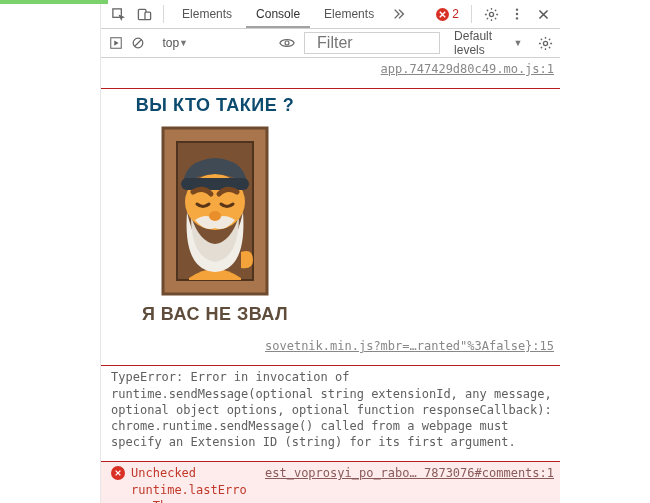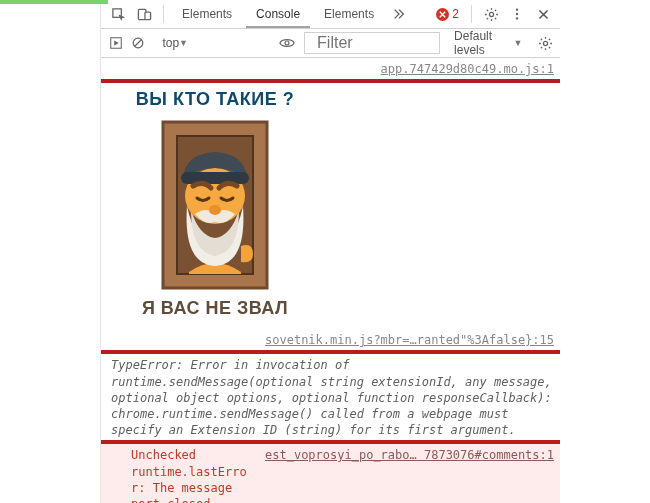--- a/index.html
+++ b/index.html
@@ -134,37 +134,36 @@
   }
   
   .console-body {
     flex:1;
     overflow:auto;
     font-family: Menlo, Consolas, monospace;
     font-size: 12px;
   }
   .row {
     display:flex;
-    padding: 3px 6px 2px 10px;
-    border-bottom: 4px solid #b91c1c;
+    padding: 3px 6px 11px 10px;
+    border-bottom: 1px solid #b91c1c;
     line-height: 1.35;
-    align-items: flex-end;
   }
   .row .msg { flex:1; white-space: pre-wrap; word-break: break-word; }
   .row .src {
     color:#888;
     text-decoration: underline;
     white-space: nowrap;
     padding-left: 12px;
     align-self: flex-start;
   }
   .row.source-only {
     justify-content: flex-end;
   }
-  .row.info .msg { color:#606060; font-style: italic; }
+  .row.info .msg { color:#606060; }
   .row.error {
     background: #fdeceb;
   }
   .row.error .msg { color:#c0392b; }
   .row.error .src { color:#8a5a5a; }
   .err-icon-inline {
     width:14px;height:14px;border-radius:50%;
     background:#d93025;
     display:inline-flex;align-items:center;justify-content:center;
     margin-right:6px;

